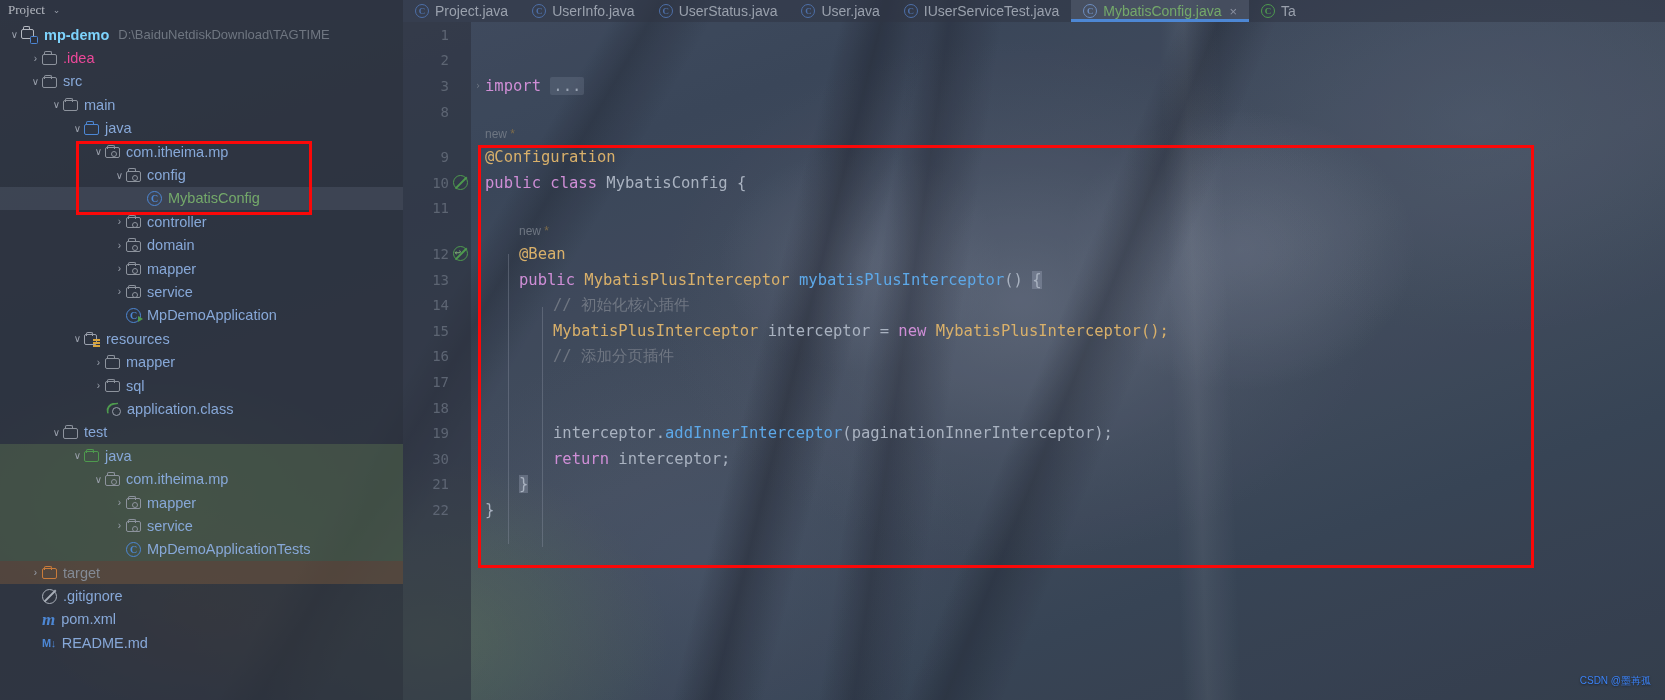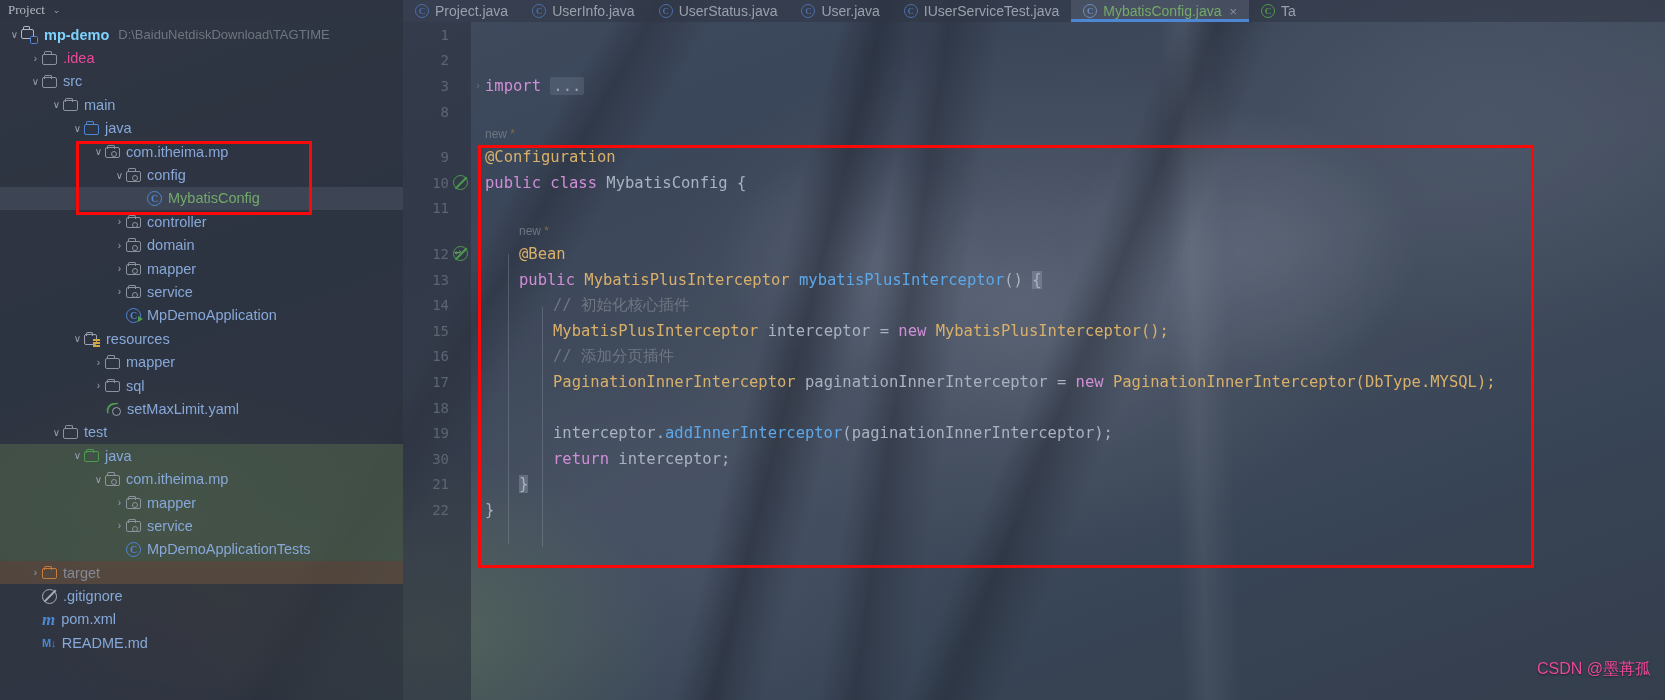--- a/index.html
+++ b/index.html
@@ -289,22 +289,22 @@
   
   .redbox {
     position: absolute;
     border: 3px solid #fb0808;
     pointer-events: none;
   }
   #redbox-tree { left: 76px; top: 141px; width: 236px; height: 74px; }
   #redbox-code { left: 478px; top: 145px; width: 1056px; height: 423px; }
 
   #watermark {
-    position: absolute; right: 14px; bottom: 20px;
-    color: #ec4899; font-size: 16px;
+    position: absolute; right: 14px; bottom: 12px;
+    color: #3b82f6; font-size: 10px;
     font-family: "Liberation Sans", sans-serif;
     text-shadow: 0 1px 2px rgba(0,0,0,0.5);
   }
 </style>
 </head>
 <body>
 
 <div id="app">
 
   <div id="wallpaper"></div>
@@ -471,21 +471,21 @@
             </span>
           </span>
           <span class="label c-blue">sql</span>
         </div>
         <div class="row">
           <span style="flex: 0 0 auto; width: 92px;"></span>
           <span class="arrow none"></span>
           <span class="ico">
             <span class="ic-yaml"></span>
           </span>
-          <span class="label c-blue">setMaxLimit.yaml</span>
+          <span class="label c-blue">application.class</span>
         </div>
         <div class="row">
           <span style="flex: 0 0 auto; width: 50px;"></span>
           <span class="arrow">∨</span>
           <span class="ico">
             <span class="ic-folder">
               <i></i>
             </span>
           </span>
           <span class="label c-blue">test</span>
@@ -617,21 +617,21 @@
           <div class="cl hint"><span class="ln"></span><span class="gut-ico"></span><span class="fold"></span><span class="src" style="padding-left: 0px;"><span>new</span><span class="star"> *</span></span></div>
           <div class="cl"><span class="ln">9</span><span class="gut-ico"></span><span class="fold"></span><span class="src" style="padding-left: 0px;"><span class="an">@Configuration</span></span></div>
           <div class="cl"><span class="ln">10</span><span class="gut-ico"><span class="bean-ico"></span></span><span class="fold"></span><span class="src" style="padding-left: 0px;"><span class="k">public </span><span class="k">class </span><span class="nm">MybatisConfig </span><span class="nm">{</span></span></div>
           <div class="cl"><span class="ln">11</span><span class="gut-ico"></span><span class="fold"></span><span class="src" style="padding-left: 0px;"></span></div>
           <div class="cl hint"><span class="ln"></span><span class="gut-ico"></span><span class="fold"></span><span class="src" style="padding-left: 34px;"><span>new</span><span class="star"> *</span></span></div>
           <div class="cl"><span class="ln">12</span><span class="gut-ico"><span class="bean-ico arrow"></span></span><span class="fold"></span><span class="src" style="padding-left: 34px;"><span class="an">@Bean</span></span></div>
           <div class="cl"><span class="ln">13</span><span class="gut-ico"></span><span class="fold"></span><span class="src" style="padding-left: 34px;"><span class="k">public </span><span class="an">MybatisPlusInterceptor </span><span class="me">mybatisPlusInterceptor</span><span class="nm">() </span><span class="nm cursor-blk">{</span></span></div>
           <div class="cl"><span class="ln">14</span><span class="gut-ico"></span><span class="fold"></span><span class="src" style="padding-left: 68px;"><span class="cm">// 初始化核心插件</span></span></div>
           <div class="cl"><span class="ln">15</span><span class="gut-ico"></span><span class="fold"></span><span class="src" style="padding-left: 68px;"><span class="an">MybatisPlusInterceptor </span><span class="nm">interceptor </span><span class="nm">= </span><span class="k">new </span><span class="an">MybatisPlusInterceptor();</span></span></div>
           <div class="cl"><span class="ln">16</span><span class="gut-ico"></span><span class="fold"></span><span class="src" style="padding-left: 68px;"><span class="cm">// 添加分页插件</span></span></div>
-          <div class="cl"><span class="ln">17</span><span class="gut-ico"></span><span class="fold"></span><span class="src" style="padding-left: 68px;"><span class="an">PaginationInnerInterceptor </span><span class="nm">paginationInnerInterceptor </span><span class="nm">= </span><span class="k">new </span><span class="an">PaginationInnerInterceptor(DbType.MYSQL);</span></span></div>
+          <div class="cl"><span class="ln">17</span><span class="gut-ico"></span><span class="fold"></span></div>
           <div class="cl"><span class="ln">18</span><span class="gut-ico"></span><span class="fold"></span></div>
           <div class="cl"><span class="ln">19</span><span class="gut-ico"></span><span class="fold"></span><span class="src" style="padding-left: 68px; text-align: right;"><span class="nm">interceptor.</span><span class="me">addInnerInterceptor</span><span class="nm">(paginationInnerInterceptor);</span></span></div>
           <div class="cl"><span class="ln">30</span><span class="gut-ico"></span><span class="fold"></span><span class="src" style="padding-left: 68px;"><span class="k">return </span><span class="nm">interceptor;</span></span></div>
           <div class="cl"><span class="ln">21</span><span class="gut-ico"></span><span class="fold"></span><span class="src" style="padding-left: 34px;"><span class="nm cursor-blk">}</span></span></div>
           <div class="cl"><span class="ln">22</span><span class="gut-ico"></span><span class="fold"></span><span class="src" style="padding-left: 0px;"><span class="nm">}</span></span></div>
           <div class="indent-guide" style="left: 105px; top: 232px; height: 290px; bottom: auto;"></div>
           <div class="indent-guide" style="left: 139px; top: 285px; height: 240px; bottom: auto;"></div>
         </div>
     </div>
   </div>

